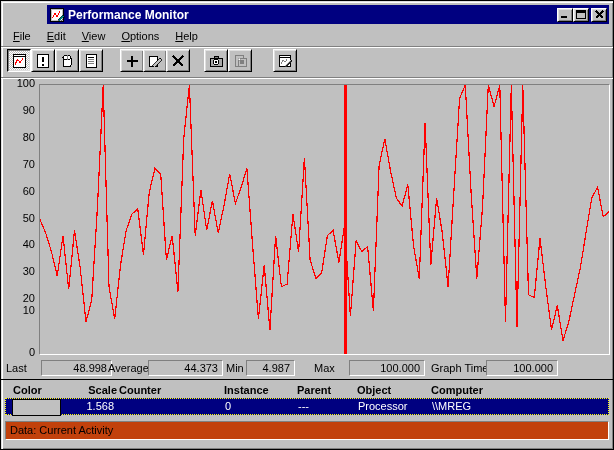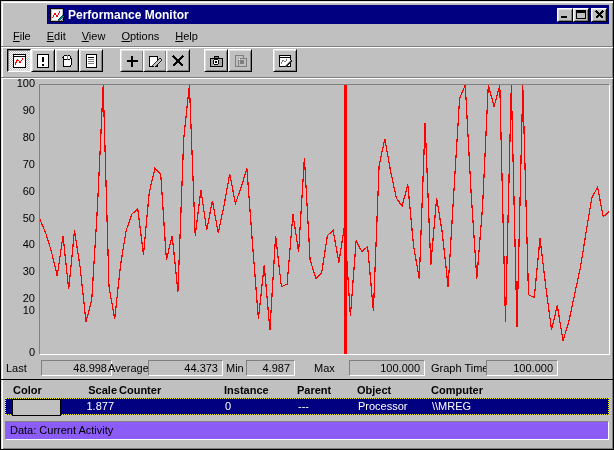--- a/index.html
+++ b/index.html
@@ -48,21 +48,21 @@
   
   .legend-header{position:absolute;left:4px;right:4px;top:381px;height:16px;font-weight:bold;}
   .legend-header span{position:absolute;top:0;height:16px;line-height:16px;}
   .legend-row{position:absolute;left:4px;right:4px;top:397px;height:17px;background:#000080;
     border:1px dotted #ffff00;box-sizing:border-box;color:#fff;}
   .legend-row span{position:absolute;top:0;height:15px;line-height:15px;}
   .swatch{position:absolute;left:6px;top:2px;width:47px;height:10px;background:#c0c0c0;
     border:1px solid #000;}
   .swatch .line{margin-top:3px;height:2px;background:#ff0000;}
   
-  .status-field{position:absolute;left:4px;right:4px;top:420px;height:19px;background:#8b5cf6;
+  .status-field{position:absolute;left:4px;right:4px;top:420px;height:19px;background:#c2410c;
     border:1px solid;border-color:#808080 #fff #fff #808080;box-sizing:border-box;
     line-height:17px;padding-left:4px;}
   .hl{left:60px;width:52px;text-align:right;}
   svg{shape-rendering:crispEdges;}
 </style>
 </head>
 <body>
 
 <div class="window">
 
@@ -221,21 +221,21 @@
     <span style="left:219px">Instance</span>
     <span style="left:292px">Parent</span>
     <span style="left:352px">Object</span>
     <span style="left:426px">Computer</span>
   </div>
 
   <div class="legend-row">
     <span class="swatch">
         <span class="line" style="display: block; background: rgb(255, 0, 0);"></span>
       </span>
-    <span style="left:56px;width:52px;text-align:right">1.877</span>
+    <span style="left:56px;width:52px;text-align:right">1.568</span>
     <span style="left:219px">0</span>
     <span style="left:292px">---</span>
     <span style="left:352px">Processor</span>
     <span style="left:426px">\\MREG</span>
   </div>
 
   <div class="status-field">Data: Current Activity</div>
 
 </div>
 

